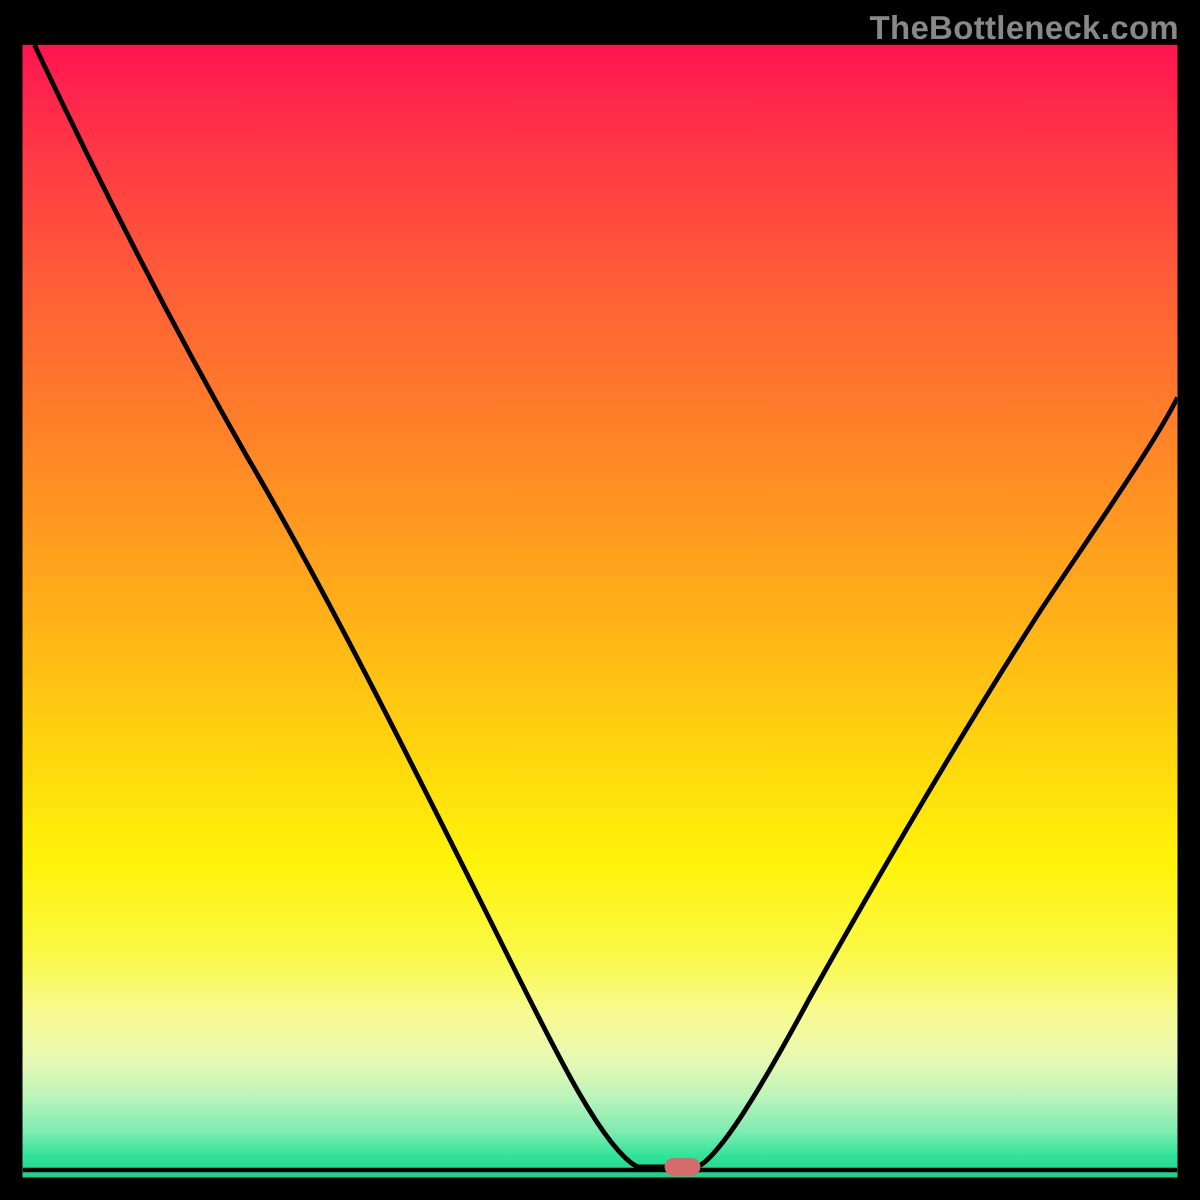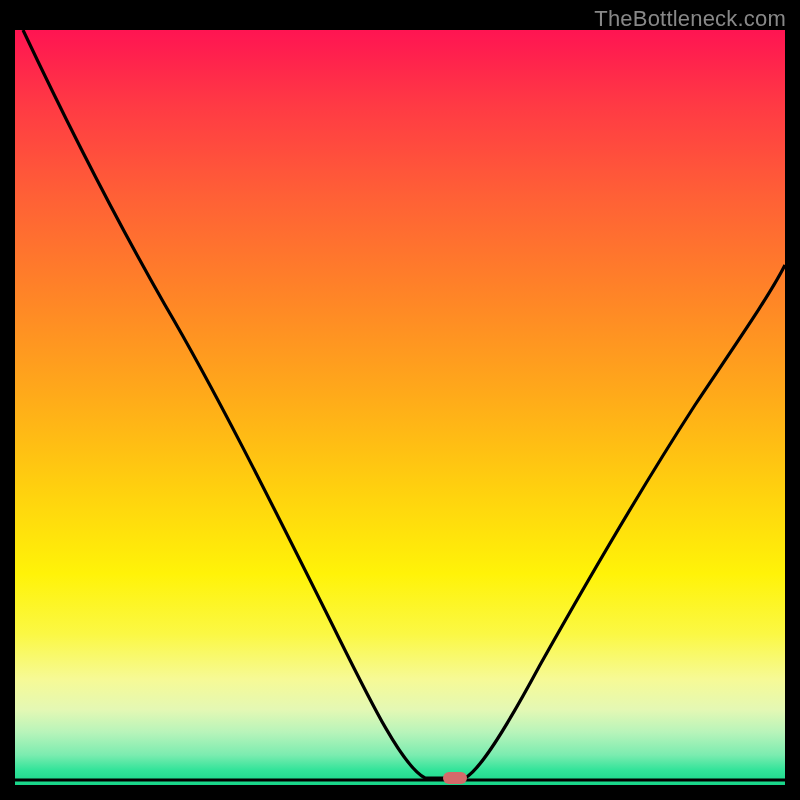--- a/index.html
+++ b/index.html
@@ -53,21 +53,21 @@
     height: 12px;
     background: #d46a6a;
     border-radius: 6px;
   }
   .watermark {
     position: absolute;
     top: 6px;
     right: 14px;
     color: #888;
     font-size: 22px;
-    font-weight: 400;
+    font-weight: 700;
     letter-spacing: 0.2px;
     margin-left: 46px;
   }
 </style>
 </head>
 <body>
 
 <div class="container">
 
   <div class="plot-area">

